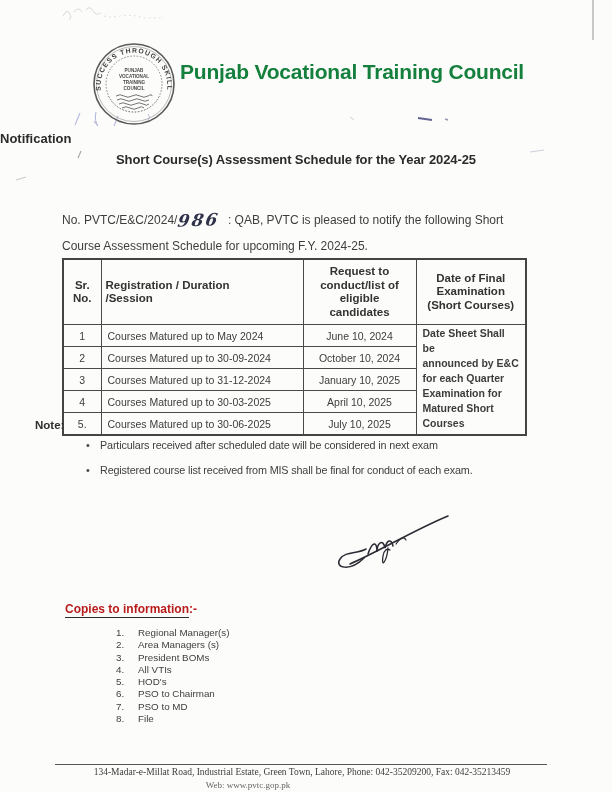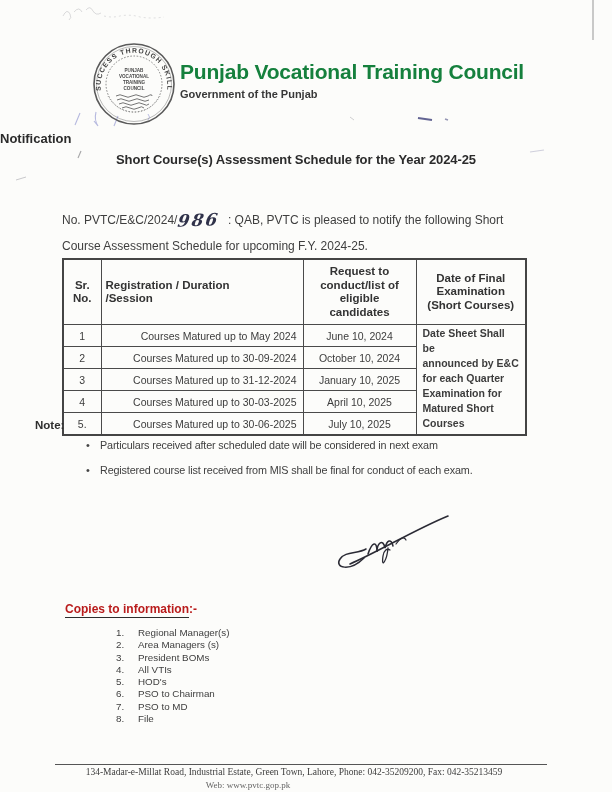--- a/index.html
+++ b/index.html
@@ -34,21 +34,21 @@
   
   .sched-table{position:absolute;left:62px;top:258px;width:463px;
     border-collapse:collapse;table-layout:fixed;
     border:2px solid #444;}
   .sched-table th,.sched-table td{border:1px solid #4a4a4a;overflow:hidden;}
   .sched-table th{height:60px;font-size:11.5px;font-weight:bold;color:#333;
     vertical-align:middle;padding:2px 4px;line-height:13.5px;}
   .sched-table td{height:19px;font-size:10.5px;color:#3c3c3c;padding:1px 6px;}
   .th-left{text-align:left;padding-left:8px;}
   .center{text-align:center;}
-  .cell-left{text-align:right;padding-left:8px;margin-left:43px;}
+  .cell-left{text-align:left;padding-left:8px;margin-left:43px;}
   .note-cell{vertical-align:top;text-align:left;font-size:10.5px;
     line-height:15px;padding:4px 5px;color:#3c3c3c;font-weight:bold;}
 
   
   .note-label{position:absolute;left:35px;top:419px;font-size:11.5px;font-weight:bold;color:#2e2e2e;}
   .notes{position:absolute;left:100px;top:433px;width:402px;list-style:none;margin:0;padding:0;
     font-size:10.8px;letter-spacing:-0.15px;color:#404040;}
   .notes li{position:relative;line-height:25px;}
   .notes li::before{content:"\2022";position:absolute;left:-14px;top:0;font-size:11px;color:#444;}
 
@@ -61,21 +61,21 @@
   
   .copies-heading{position:absolute;left:65px;top:602px;font-size:12px;font-weight:bold;color:#b91c1c;}
   .underlined{border-bottom:1.5px solid #2d2d2d;padding-bottom:1px;}
   .copies-list{position:absolute;left:116px;top:627px;font-size:9.8px;color:#3e3e3e;}
   .copies-row{display:flex;height:12.3px;line-height:12.3px;}
   .copies-num{width:22px;}
 
   
   .footer-rule{position:absolute;left:55px;top:764px;width:492px;border-top:1px solid #555;}
   .footer-address{position:absolute;left:0;top:767px;width:588px;text-align:center;
-    font-family:"Liberation Serif",serif;font-size:9.5px;color:#3d3d3d;}
+    font-family:"Liberation Serif",serif;font-size:9.5px;color:#3d3d3d;padding-left:8px;}
   .footer-web{position:absolute;left:0;top:780px;width:496px;text-align:center;
     font-family:"Liberation Serif",serif;font-size:9px;color:#4a4a4a;opacity:.85;}
 
   .artifacts{position:absolute;left:0;top:0;width:612px;height:792px;pointer-events:none;}
 </style>
 </head>
 <body>
 
 <div class="page">
 
@@ -114,21 +114,20 @@
     <g stroke="#555" stroke-width="0.9" fill="none" opacity="0.9">
       <path d="M24 54 q4 -2.5 8 0 t8 0 t8 0 t8 0 t4 0"></path>
       <path d="M25 58 q4 -2.5 8 0 t8 0 t8 0 t8 0"></path>
       <path d="M27 62 q4 -2.5 8 0 t8 0 t8 0 t6 0"></path>
       <path d="M30 66 q4 -2.5 8 0 t8 0 t6 0"></path>
     </g>
   </svg>
 
   <header class="org-block">
     <div class="org-name">Punjab Vocational Training Council</div>
-    <div class="org-sub">Government of the Punjab</div>
   </header>
 
   <div class="notif-title">Notification</div>
   <div class="subject">Short Course(s) Assessment Schedule for the Year 2024-25</div>
 
   <p class="intro pre"><span>No. PVTC/E&amp;C/2024/</span><span class="handwritten">986</span><span>: QAB, PVTC is pleased to notify the following Short
 Course Assessment Schedule for upcoming F.Y. 2024-25.</span></p>
 
   <table class="sched-table">
     <colgroup>

